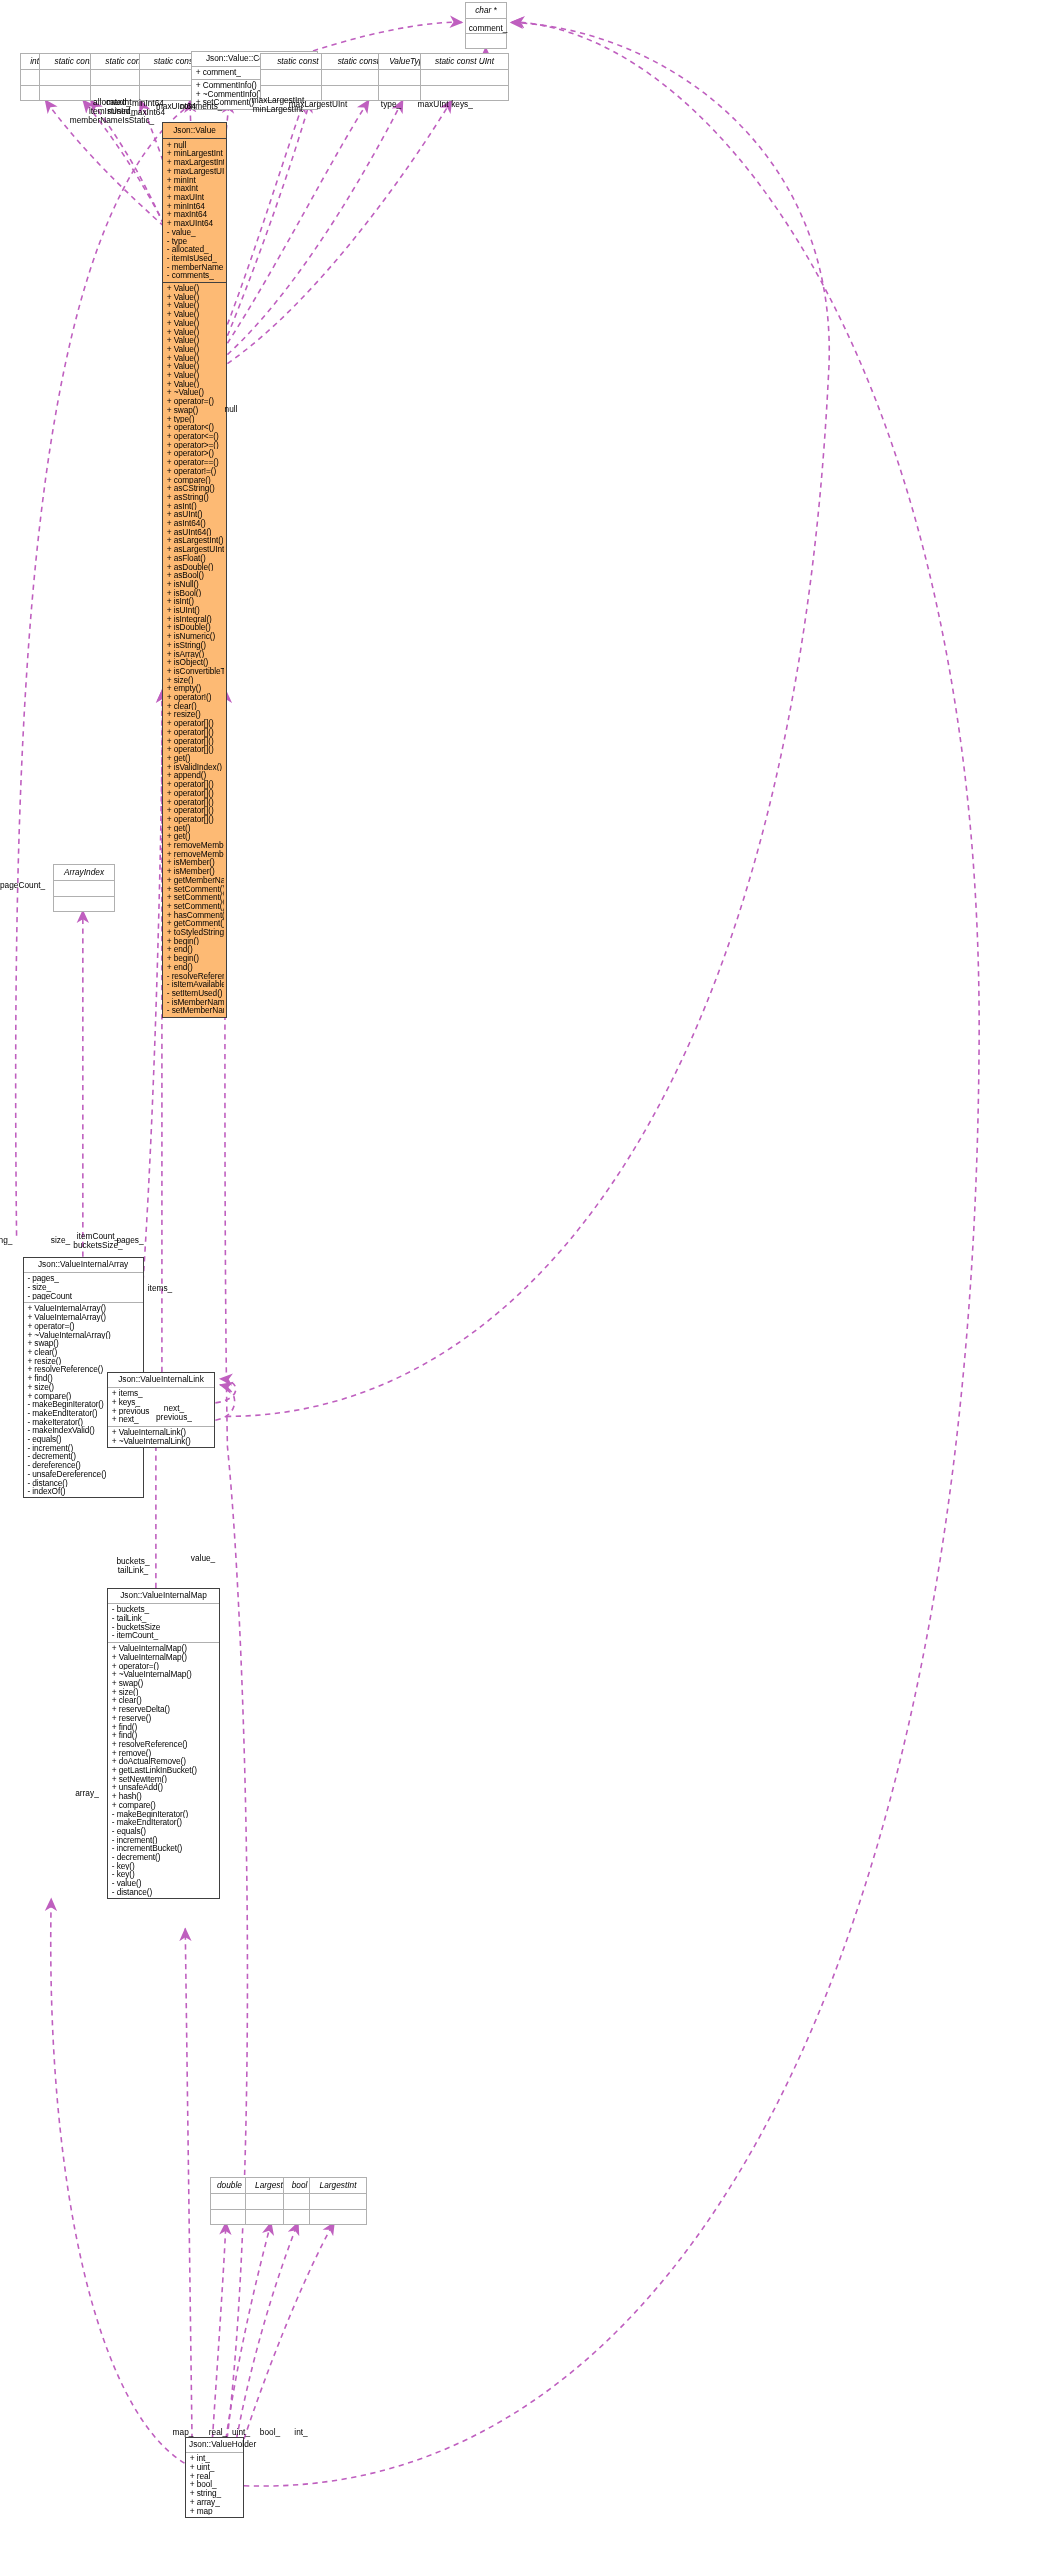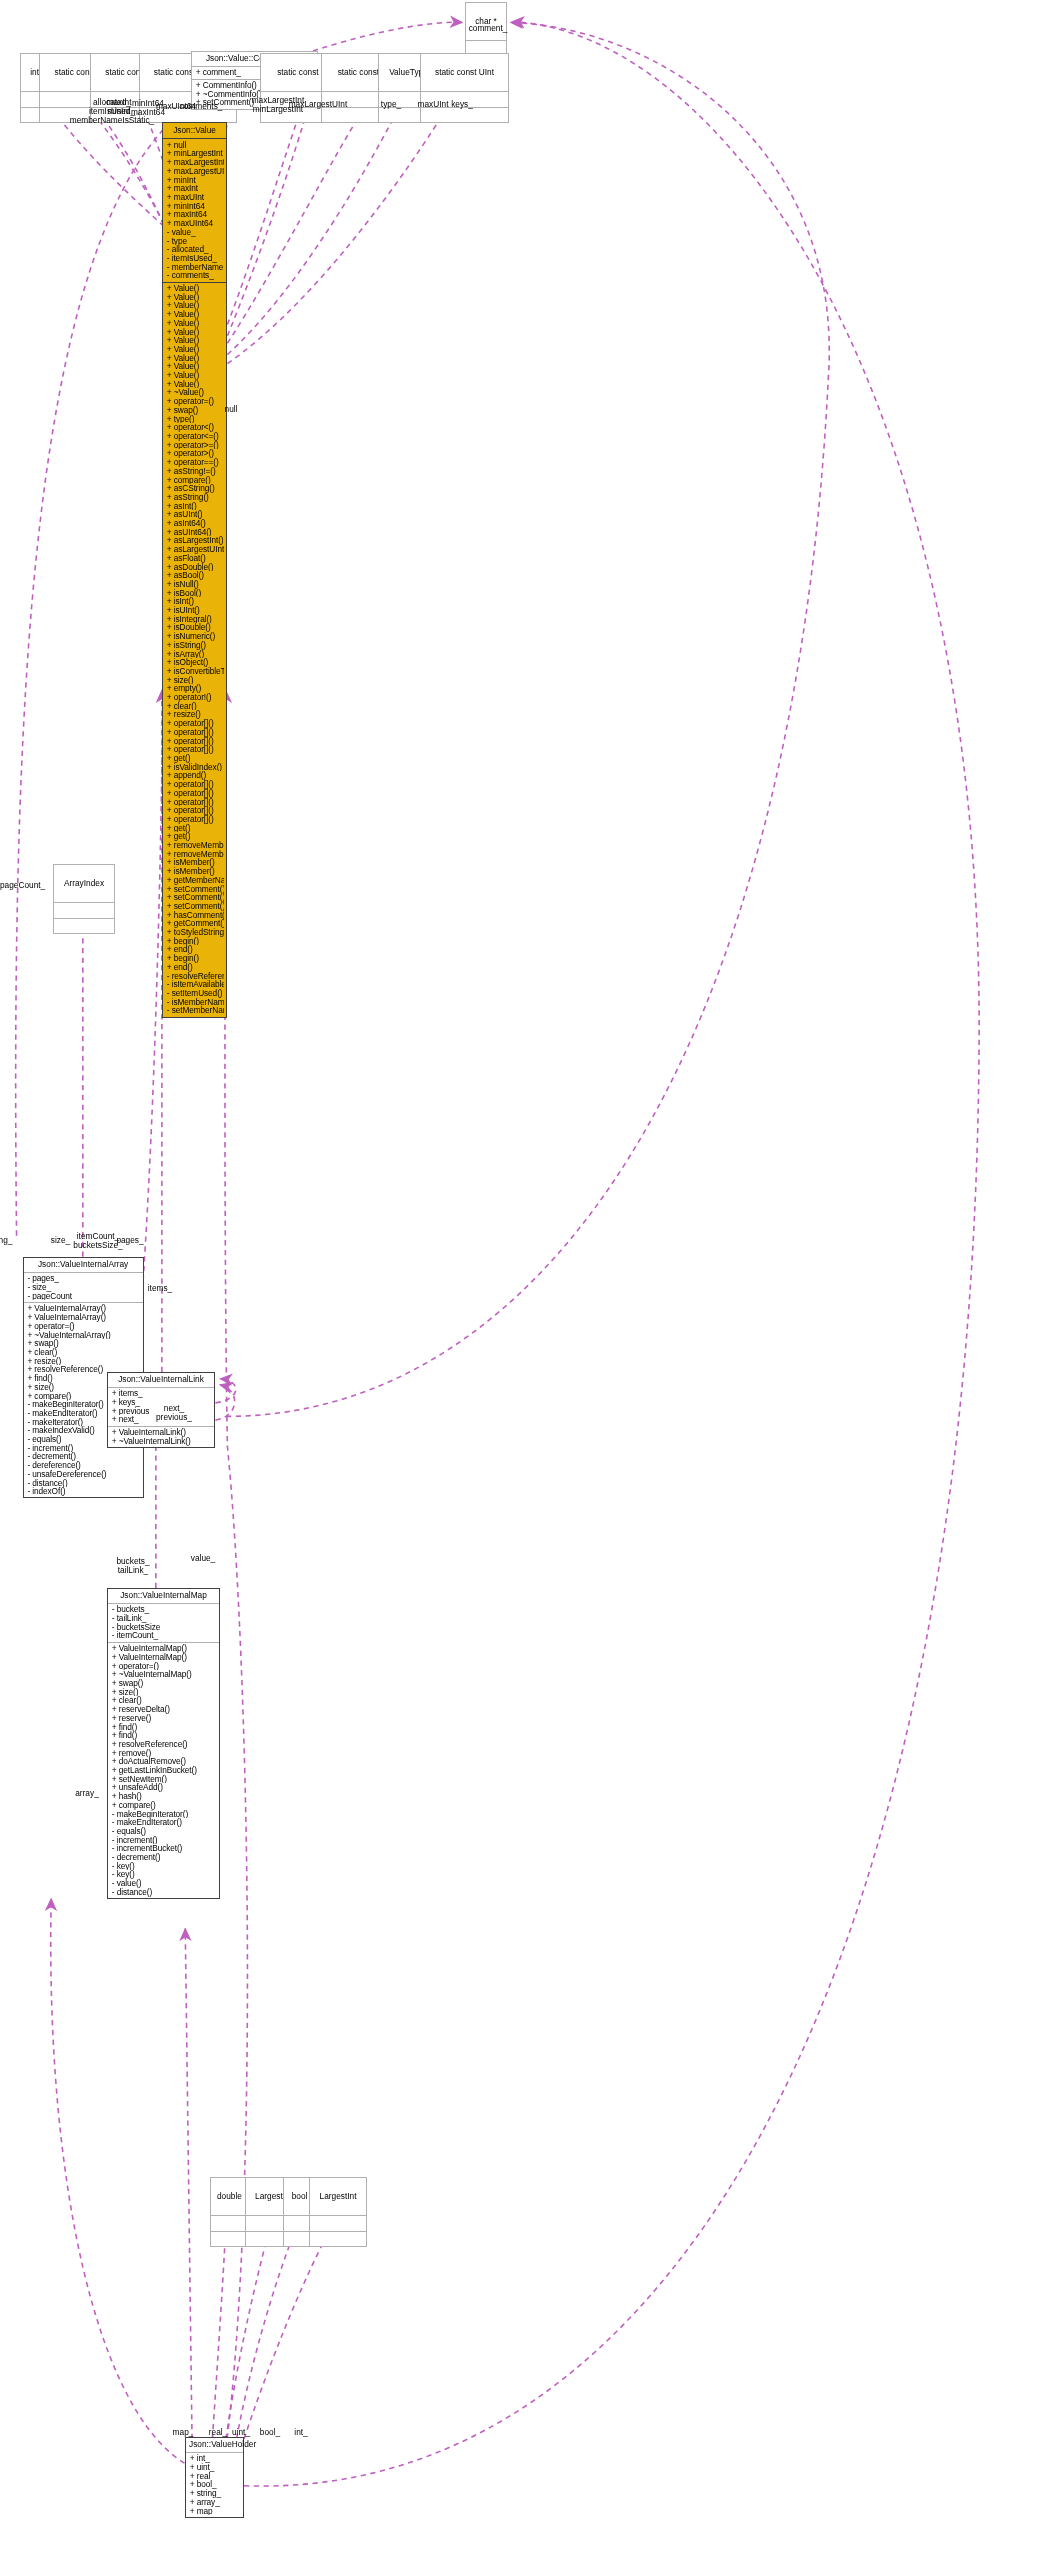--- a/index.html
+++ b/index.html
@@ -30,21 +30,21 @@
     position: absolute;
     box-sizing: border-box;
     background: #ffffff;
     border: 0.8px solid #b0b0b0;
     font-size: 8.3px;
     line-height: 1.12;
     color: #000000;
     z-index: 5;
   }
   .node.central {
-    background: #eab308;
+    background: #fdba74;
     border: 0.8px solid #404040;
   }
   .node .title {
     text-align: center;
     padding: 2.3px 3px 2.3px 3px;
     white-space: nowrap;
     font-size: 8.3px;
   }
   .node.central .title {
     border-bottom: 0.8px solid #404040;
@@ -64,21 +64,21 @@
     padding: 0;
   }
   .node .row {
     white-space: nowrap;
     overflow: hidden;
     font-size: 8.3px;
     line-height: 8.7px;
     letter-spacing: -0.1px;
   }
   
-  .stub .title { padding: 14px 6px; }
+  .stub .title { padding: 3px 6px; font-style: italic; }
   .stub .compartment.empty { height: 14.3px; }
 
   
   .elabel {
     position: absolute;
     font-size: 8.3px;
     color: #000000;
     white-space: nowrap;
     line-height: 9px;
     z-index: 6;
@@ -256,21 +256,21 @@
         <div class="row">+ Value()</div>
         <div class="row">+ ~Value()</div>
         <div class="row">+ operator=()</div>
         <div class="row">+ swap()</div>
         <div class="row">+ type()</div>
         <div class="row">+ operator&lt;()</div>
         <div class="row">+ operator&lt;=()</div>
         <div class="row">+ operator&gt;=()</div>
         <div class="row">+ operator&gt;()</div>
         <div class="row">+ operator==()</div>
-        <div class="row">+ asString!=()</div>
+        <div class="row">+ operator!=()</div>
         <div class="row">+ compare()</div>
         <div class="row">+ asCString()</div>
         <div class="row">+ asString()</div>
         <div class="row">+ asInt()</div>
         <div class="row">+ asUInt()</div>
         <div class="row">+ asInt64()</div>
         <div class="row">+ asUInt64()</div>
         <div class="row">+ asLargestInt()</div>
         <div class="row">+ asLargestUInt()</div>
         <div class="row">+ asFloat()</div>

